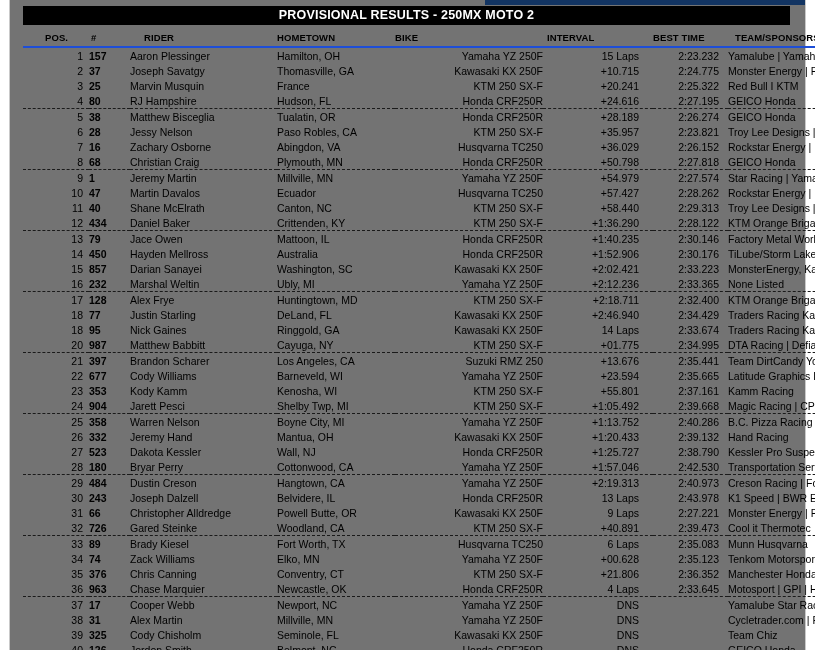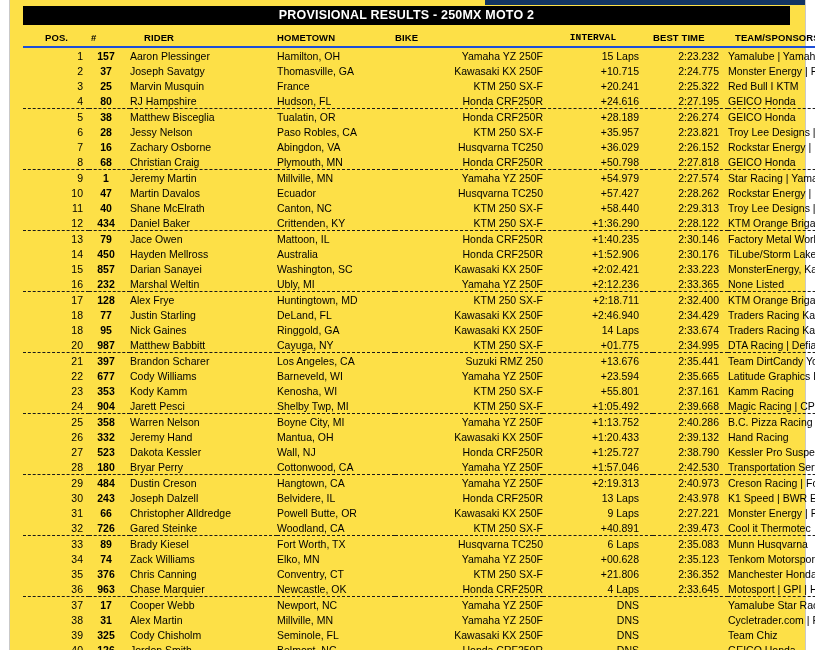--- a/index.html
+++ b/index.html
@@ -12,21 +12,21 @@
     height: 650px;
     font-family: "Liberation Sans", sans-serif;
     color: #000000;
     overflow: hidden;
     position: relative;
   }
   #page {
     position: relative;
     width: 815px;
     height: 650px;
-    background: #fde047;
+    background: #737373;
     box-sizing: border-box;
   }
   
   .page-left-edge {
     position: absolute;
     left: 0; top: 0; bottom: 0;
     width: 9px;
     background: #ffffff;
     border-right: 1px solid #c9c9c9;
   }
@@ -82,34 +82,34 @@
   }
   table.results td {
     font-size: 10.5px;
     padding: 1px 0;
     height: 13px;
     white-space: nowrap;
     overflow: visible;
   }
   
   .c-pos   { width: 38px;  text-align: right; padding-right: 6px !important; }
-  .c-num   { width: 32px;  text-align: center; font-weight: bold; padding-right: 7px !important; }
+  .c-num   { width: 32px;  text-align: left; font-weight: bold; padding-right: 7px !important; }
   .c-rider { width: 133px; text-align: left; margin-left: 7px; }
   .c-town  { width: 118px; text-align: left; font-size: 9.5px; margin-top: 40px; }
   .c-bike  { width: 148px; text-align: right; font-size: 9.5px; }
   .c-int   { width: 92px;  text-align: right; padding-right: 14px !important; }
   .c-best  { width: 66px;  text-align: right; padding-right: 9px !important; margin-top: 47px; }
   .c-team  { width: 240px; text-align: left; font-size: 9.5px; }
 
   th.c-pos  { text-align: left; padding-left: 22px !important; }
   th.c-num  { text-align: left; font-weight: bold; padding-left: 2px !important; }
   th.c-rider{ text-align: left; padding-left: 14px !important; }
   th.c-town { text-align: left; font-size: 9.5px; }
   th.c-bike { text-align: left; font-size: 9.5px; }
-  th.c-int  { text-align: center; font-size: 9.5px; padding-left: 4px !important; font-family: Liberation Mono, monospace;}
+  th.c-int  { text-align: left; font-size: 9.5px; padding-left: 4px !important;}
   th.c-best { text-align: left; font-size: 9.5px; padding-left: 0 !important;}
   th.c-team { text-align: left; font-size: 9.5px; padding-left: 7px !important;}
 
   
   .c-rider span { display: inline-block; }
 
   tr.group-end td {
     border-bottom: 1px dashed #1a1a1a;
   }
   tr.last-row td {

